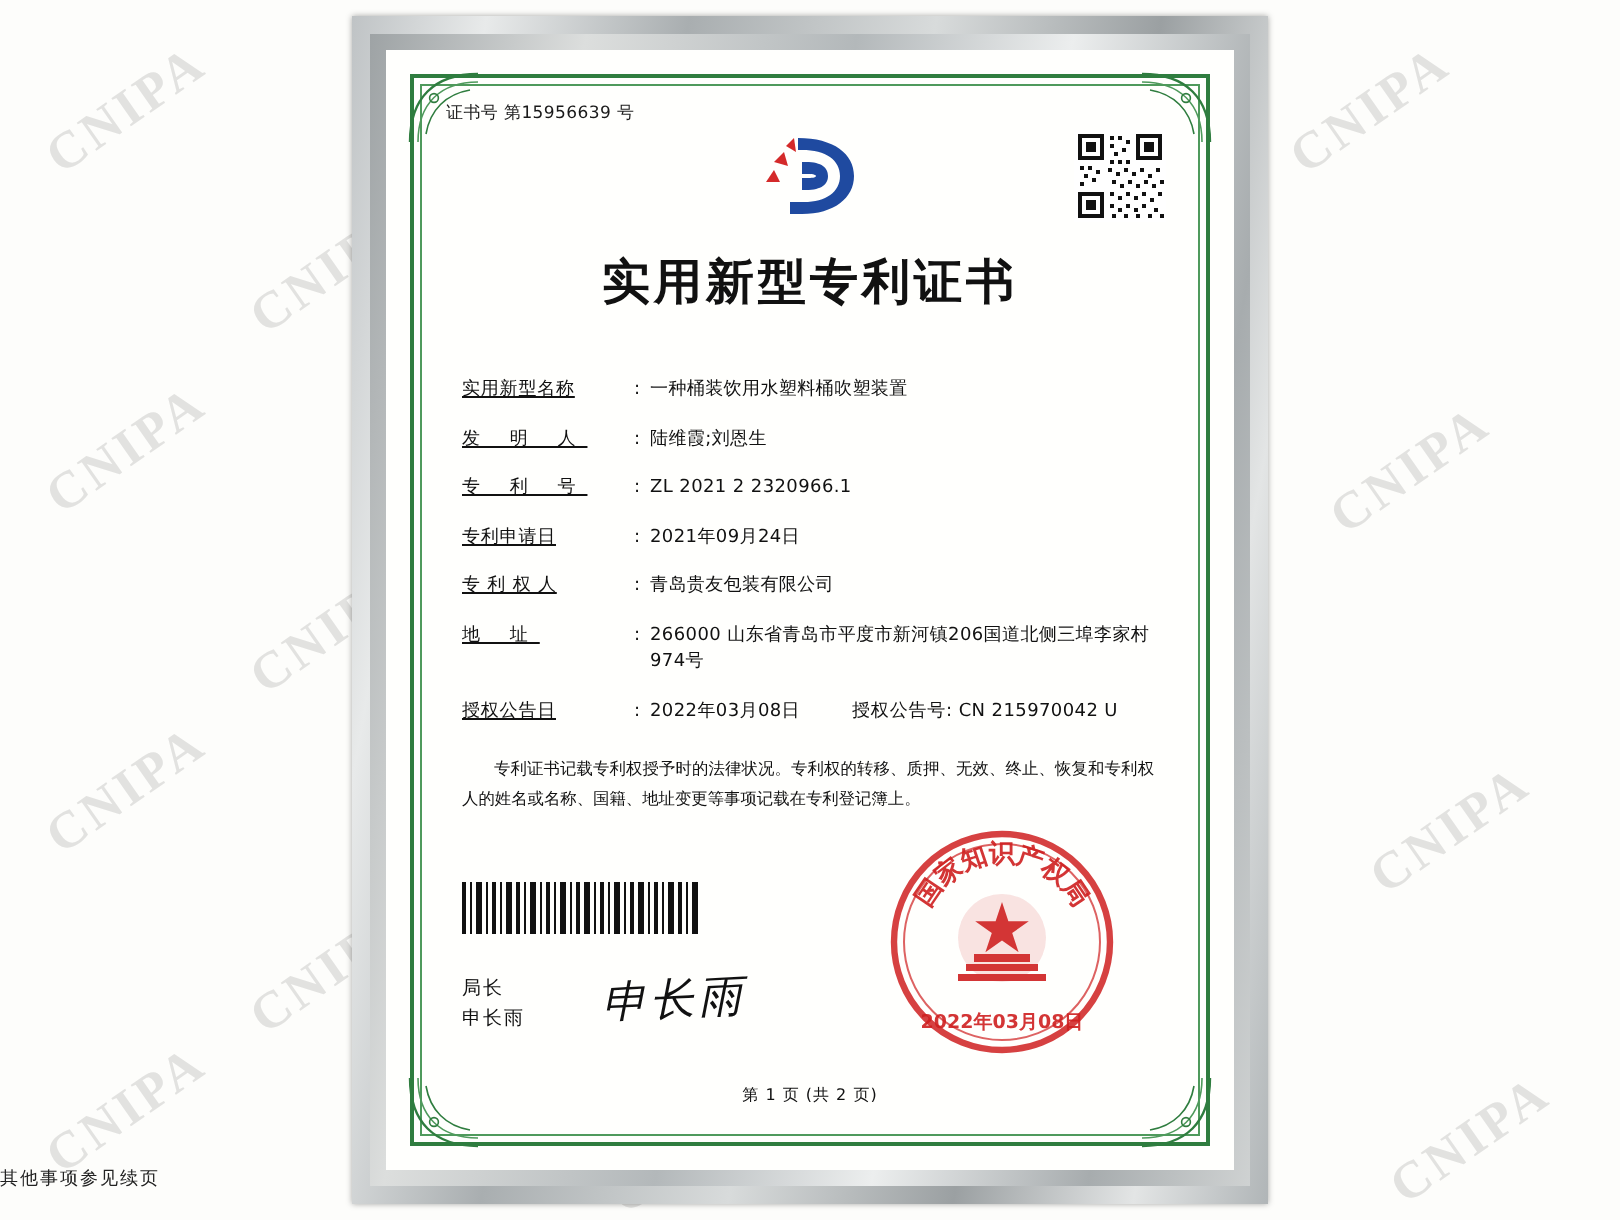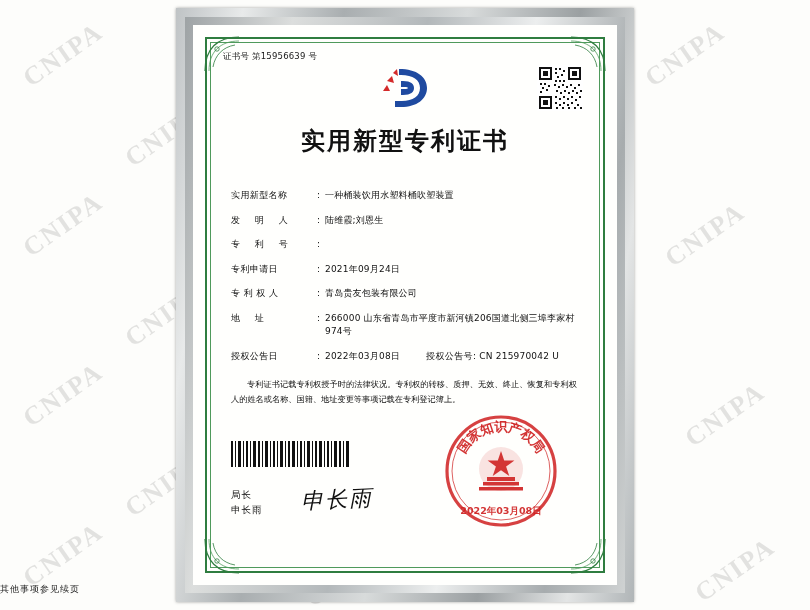--- a/index.html
+++ b/index.html
@@ -139,20 +139,21 @@
   .field-row {
     display: flex;
     margin-bottom: 11px;
     align-items: flex-start;
   }
   .field-label {
     width: 86px;
     flex: 0 0 86px;
     letter-spacing: 0.4px;
     white-space: nowrap;
+    text-decoration: underline;
   }
   .field-label.spaced {
     letter-spacing: 6px;
   }
   .field-colon {
     width: 8px;
     flex: 0 0 8px;
   }
   .field-value {
     flex: 1 1 auto;
@@ -385,20 +386,21 @@
 
           <div class="field-row">
             <div class="field-label spaced">发 明 人</div>
             <div class="field-colon">:</div>
             <div class="field-value">陆维霞;刘恩生</div>
           </div>
 
           <div class="field-row">
             <div class="field-label spaced">专 利 号</div>
             <div class="field-colon">:</div>
+            <div class="field-value">ZL 2021 2 2320966.1</div>
           </div>
 
           <div class="field-row">
             <div class="field-label">专利申请日</div>
             <div class="field-colon">:</div>
             <div class="field-value">2021年09月24日</div>
           </div>
 
           <div class="field-row">
             <div class="field-label">专 利 权 人</div>
@@ -484,20 +486,21 @@
               <circle cx="58" cy="56" r="22" fill="#cf2020" opacity="0.14"></circle>
               <path d="M58 38 L61.2 47.6 L71.4 47.6 L63.1 53.5 L66.3 63.1 L58 57.2 L49.7 63.1 L52.9 53.5 L44.6 47.6 L54.8 47.6 Z" fill="#cf2020"></path>
               <rect x="44" y="64" width="28" height="4" fill="#cf2020"></rect>
               <rect x="40" y="69" width="36" height="3.5" fill="#cf2020"></rect>
               <rect x="36" y="74" width="44" height="3.5" fill="#cf2020"></rect>
             </g>
             <text x="58" y="101" font-size="9.5" font-weight="bold" fill="#cf2020" opacity="0.9" text-anchor="middle" font-family="'DejaVu Sans','Liberation Sans',sans-serif">2022年03月08日</text>
           </svg>
         </div>
 
+        <div class="page-num">第 1 页 (共 2 页)</div>
 
       </div>
     </div>
   </div>
 
   <div class="footnote">其他事项参见续页</div>
 
 </div>
 
 </body></html>

